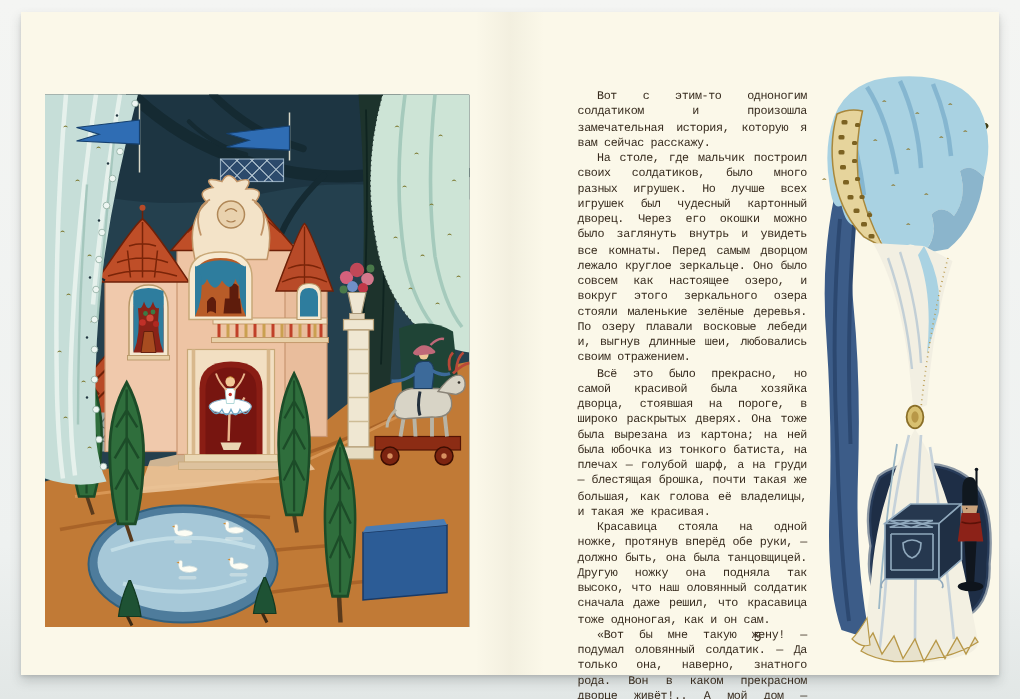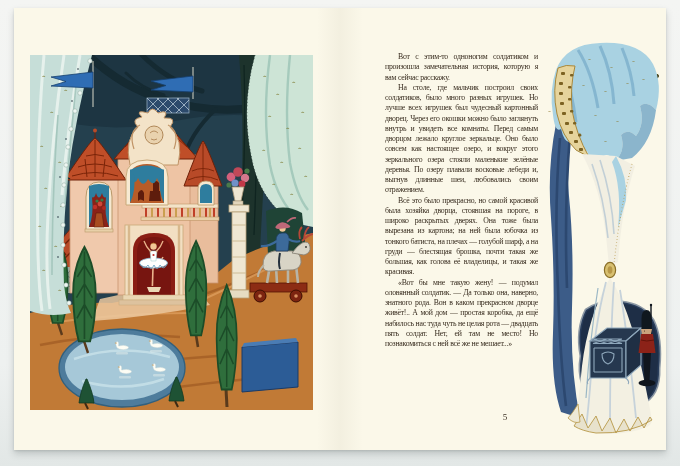--- a/index.html
+++ b/index.html
@@ -16,21 +16,21 @@
   .spread {
     position:absolute; left:14px; top:8px; width:652px; height:442px;
     background:#fbf8e9;
     box-shadow:0 4px 7px rgba(60,70,70,.22), 0 1px 2px rgba(60,70,70,.15);
   }
   .spread::after {
     content:""; position:absolute; left:50%; top:0; width:46px; height:100%;
     transform:translateX(-50%); pointer-events:none;
     background:linear-gradient(90deg, rgba(110,100,70,0) 0%, rgba(110,100,70,.06) 50%, rgba(110,100,70,0) 100%);
   }
-  .page { position:absolute; top:0; width:326px; height:442px; }
+  .page { position:absolute; top:8px; width:326px; height:442px;font-family:Liberation Mono, monospace; }
   .page-left { left:0; }
   .page-right { left:326px; }
   .illo-left  { position:absolute; left:16px; top:47px; width:283px; height:355px; }
   .illo-right { position:absolute; left:208px; top:30px; width:116px; height:402px; }
   .text-col {
     position:absolute; left:45px; top:44px; width:153px;
     color:#372b1e; font-size:7.8px; line-height:10.25px;
     text-align:justify; letter-spacing:-0.25px;
   }
   .text-col p { text-indent:13px; }
@@ -329,20 +329,21 @@
           <path d="M163,21 L121,26 L136,30.5 L121,35 L163,37 Z" fill="#2f6db4" stroke="#16406e" stroke-width="0.8"></path>
         </g>
       </svg>
     </div>
 
     <div class="page page-right">
       <div class="text-col">
         <p>Вот с этим-то одноногим солдатиком и произошла замечательная история, которую я вам сейчас расскажу.</p>
         <p>На столе, где мальчик построил своих солдатиков, было много разных игрушек. Но лучше всех игрушек был чудесный картонный дворец. Через его окошки можно было заглянуть внутрь и увидеть все комнаты. Перед самым дворцом лежало круглое зеркальце. Оно было совсем как настоящее озеро, и вокруг этого зеркального озера стояли маленькие зелёные деревья. По озеру плавали восковые лебеди и, выгнув длинные шеи, любовались своим отражением.</p>
         <p>Всё это было прекрасно, но самой красивой была хозяйка дворца, стоявшая на пороге, в широко раскрытых дверях. Она тоже была вырезана из картона; на ней была юбочка из тонкого батиста, на плечах — голубой шарф, а на груди — блестящая брошка, почти такая же большая, как голова её владелицы, и такая же красивая.</p>
+        <p>Красавица стояла на одной ножке, протянув вперёд обе руки, — должно быть, она была танцовщицей. Другую ножку она подняла так высоко, что наш оловянный солдатик сначала даже решил, что красавица тоже одноногая, как и он сам.</p>
         <p>«Вот бы мне такую жену! — подумал оловянный солдатик. — Да только она, наверно, знатного рода. Вон в каком прекрасном дворце живёт!.. А мой дом — простая коробка, да ещё набилось нас туда чуть не целая рота — двадцать пять солдат. Нет, ей там не место! Но познакомиться с ней всё же не мешает...»</p>
       </div>
 
       <svg class="illo-right" viewBox="0 0 116 402" xmlns="http://www.w3.org/2000/svg">
         <defs>
           <path id="goldmark" d="M0,0 Q1.5,-2.2 3,0 Q1.5,-0.8 0,0 Z"></path>
         </defs>
 
         <g stroke-linecap="round">
           <path d="M60,74 L77,12" stroke="#6f6a2c" stroke-width="3.6"></path>

